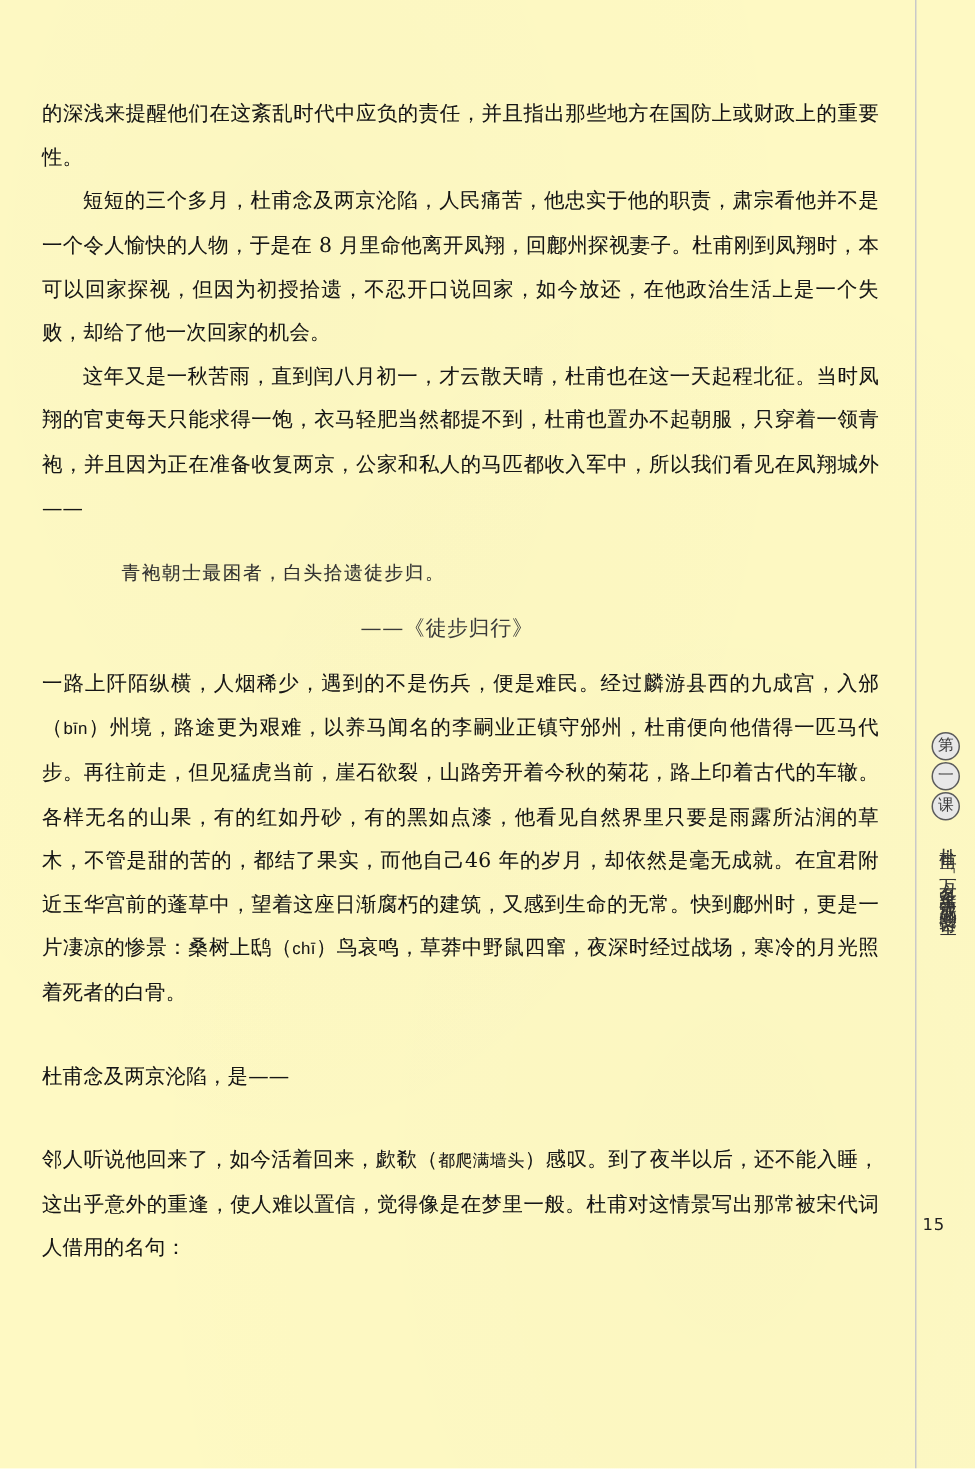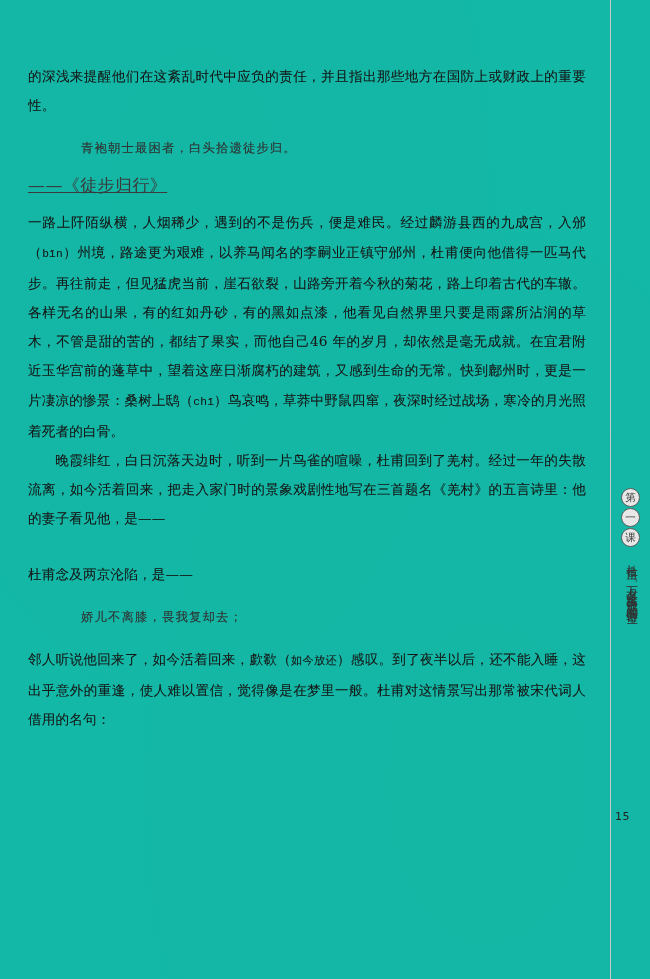--- a/index.html
+++ b/index.html
@@ -14,21 +14,21 @@
     position: relative;
     overflow: hidden;
     font-family: "DejaVu Serif", "Liberation Serif", serif;
     color: #1a1a1a;
   }
 
   
   #page {
     position: absolute;
     inset: 0;
-    background: #14b8a6;
+    background: #fef9c3;
   }
 
   
   #page::before {
     content: "";
     position: absolute;
     inset: 0;
     background:
       radial-gradient(ellipse at 30% 20%, rgba(0,0,0,0.012), transparent 60%),
       radial-gradient(ellipse at 75% 80%, rgba(0,0,0,0.010), transparent 65%);
@@ -68,30 +68,29 @@
     color: #2b2b2b;
     font-family: "DejaVu Serif", "Liberation Serif", serif;
     text-shadow: 0 0 0.5px rgba(0,0,0,0.3);
     filter: contrast(0.92);
   }
   .verse-line { white-space: nowrap; }
 
   .attribution {
     margin: 0;
     padding-right: 18px;
-    text-align: left;
-    font-size: 17px;
+    text-align: center;
+    font-size: 14px;
     line-height: 27px;
     letter-spacing: 0.4px;
     color: #3a3a3a;
-    text-decoration: underline;
   }
 
   .pinyin {
-    font-family: Liberation Mono, monospace;
+    font-family: Liberation Sans, sans-serif;
     font-size: 11.2px;
     letter-spacing: 0.2px;
   }
 
   
   #rail-rule {
     position: absolute;
     left: 610px;
     top: 0;
     width: 1px;
@@ -165,54 +164,52 @@
 </style>
 </head>
 <body>
 
 <div id="page">
 
   <div id="body-column">
 
     <p class="para">的深浅来提醒他们在这紊乱时代中应负的责任，并且指出那些地方在国防上或财政上的重要性。</p>
 
-
+    <p class="para indent">短短的三个多月，杜甫念及两京沦陷，人民痛苦，他忠实于他的职责，肃宗看他并不是一个令人愉快的人物，于是在 8 月里命他离开凤翔，回鄜州探视妻子。杜甫刚到凤翔时，本可以回家探视，但因为初授拾遗，不忍开口说回家，如今放还，在他政治生活上是一个失败，却给了他一次回家的机会。</p>
+
+    <p class="para indent">这年又是一秋苦雨，直到闰八月初一，才云散天晴，杜甫也在这一天起程北征。当时凤翔的官吏每天只能求得一饱，衣马轻肥当然都提不到，杜甫也置办不起朝服，只穿着一领青袍，并且因为正在准备收复两京，公家和私人的马匹都收入军中，所以我们看见在凤翔城外——</p>
 
     <div class="spacer-md"></div>
 
     <div class="verse">
       <div class="verse-line">青袍朝士最困者，白头拾遗徒步归。</div>
     </div>
 
     <div class="spacer-sm"></div>
 
     <p class="attribution">——《徒步归行》</p>
 
     <div class="spacer-sm"></div>
 
     <p class="para" id="p4-host"><span>一路上阡陌纵横，人烟稀少，遇到的不是伤兵，便是难民。经过麟游县西的九成宫，入邠（</span><span class="pinyin">bīn</span><span>）州境，路途更为艰难，以养马闻名的李嗣业正镇守邠州，杜甫便向他借得一匹马代步。再往前走，但见猛虎当前，崖石欲裂，山路旁开着今秋的菊花，路上印着古代的车辙。各样无名的山果，有的红如丹砂，有的黑如点漆，他看见自然界里只要是雨露所沾润的草木，不管是甜的苦的，都结了果实，而他自己46 年的岁月，却依然是毫无成就。在宜君附近玉华宫前的蓬草中，望着这座日渐腐朽的建筑，又感到生命的无常。快到鄜州时，更是一片凄凉的惨景：桑树上鸱（</span><span class="pinyin">chī</span><span>）鸟哀鸣，草莽中野鼠四窜，夜深时经过战场，寒冷的月光照着死者的白骨。</span></p>
 
-    <p class="para indent">晚霞绯红，白日沉落天边时，听到一片鸟雀的喧噪，杜甫回到了羌村。经过一年的失散流离，如今活着回来，把走入家门时的景象戏剧性地写在三首题名《羌村》的五言诗里：他的妻子看见他，是——</p>
 
     <div class="spacer-md"></div>
 
 
     <div class="spacer-md"></div>
 
     <p class="para">杜甫念及两京沦陷，是——</p>
 
     <div class="spacer-md"></div>
 
-    <div class="verse">
-      <div class="verse-line">娇儿不离膝，畏我复却去；</div>
-    </div>
-
-    <div class="spacer-md"></div>
-
-    <p class="para" id="p7-host"><span>邻人听说他回来了，如今活着回来，歔欷（</span><span class="pinyin">如今放还</span><span>）感叹。到了夜半以后，还不能入睡，这出乎意外的重逢，使人难以置信，觉得像是在梦里一般。杜甫对这情景写出那常被宋代词人借用的名句：</span></p>
+
+    <div class="spacer-md"></div>
+
+    <p class="para" id="p7-host"><span>邻人听说他回来了，如今活着回来，歔欷（</span><span class="pinyin">都爬满墙头</span><span>）感叹。到了夜半以后，还不能入睡，这出乎意外的重逢，使人难以置信，觉得像是在梦里一般。杜甫对这情景写出那常被宋代词人借用的名句：</span></p>
 
   </div>
 
   <div id="rail-rule"></div>
 
   <div id="rail">
 
     <div id="lesson-marker">
       <span class="marker-char">第</span>
       <span class="marker-char">一</span>

